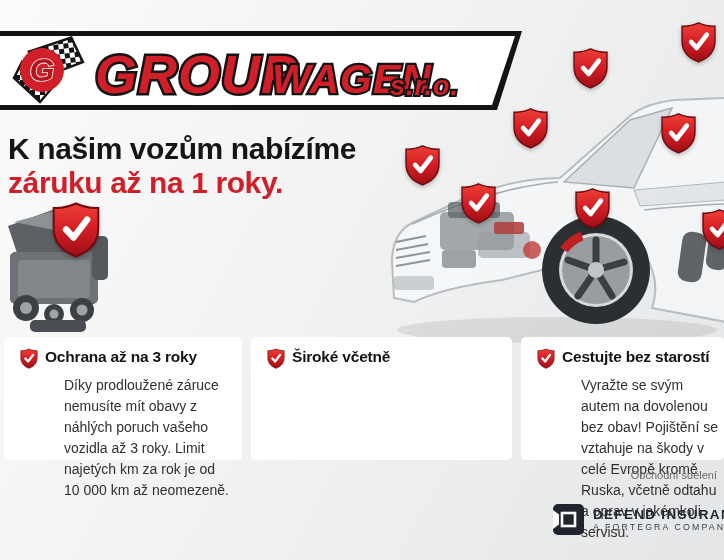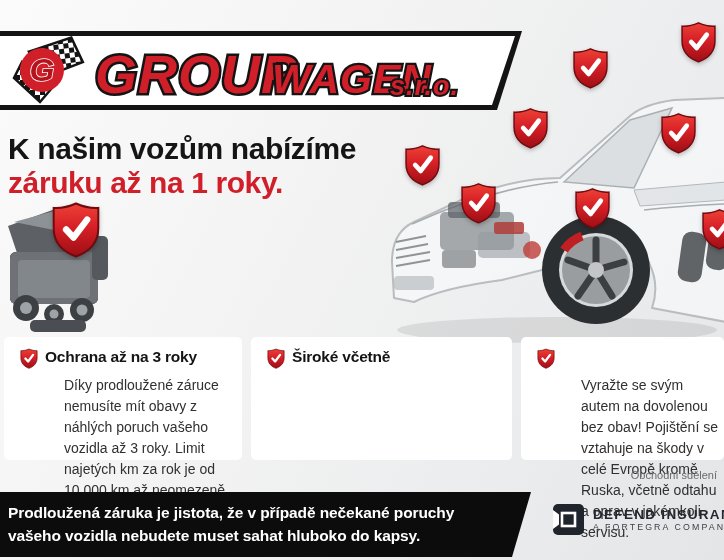--- a/index.html
+++ b/index.html
@@ -204,32 +204,27 @@
           <use href="#shield-sym"></use>
         </svg>
       <span class="card-title">Široké včetně</span>
     </div>
   </div>
   <div class="card card3">
     <div class="card-head">
       <svg>
           <use href="#shield-sym"></use>
         </svg>
+      <span class="card-title">Cestujte bez starostí</span>
     </div>
     <div class="card-body">Vyražte se svým autem na dovolenou bez obav! Pojištění se vztahuje na škody v celé Evropě kromě Ruska, včetně odtahu a oprav v jakémkoli servisu.</div>
   </div>
 
   <div class="abs legal">Obchodní sdělení</div>
 
-  <div class="abs footer-bar">
-    <div class="footer-text">
-      <div>Prodloužená záruka je jistota, že v případě nečekané poruchy</div>
-      <div>vašeho vozidla nebudete muset sahat hluboko do kapsy.</div>
-    </div>
-  </div>
 
   <div class="abs defend">
     <svg width="33" height="33" viewBox="0 0 33 33">
       <rect x="1" y="1" width="31" height="31" rx="5" fill="#20242c"></rect>
       <rect x="10" y="10" width="13" height="13" fill="none" stroke="#ffffff" stroke-width="2.6"></rect>
       <polygon points="1,7 7,11.5 7,21.5 1,26" fill="#ffffff"></polygon>
     </svg>
     <div>
       <div class="defend-name">DEFEND INSURANCE</div>
       <div class="defend-tag">A FORTEGRA COMPANY</div>

